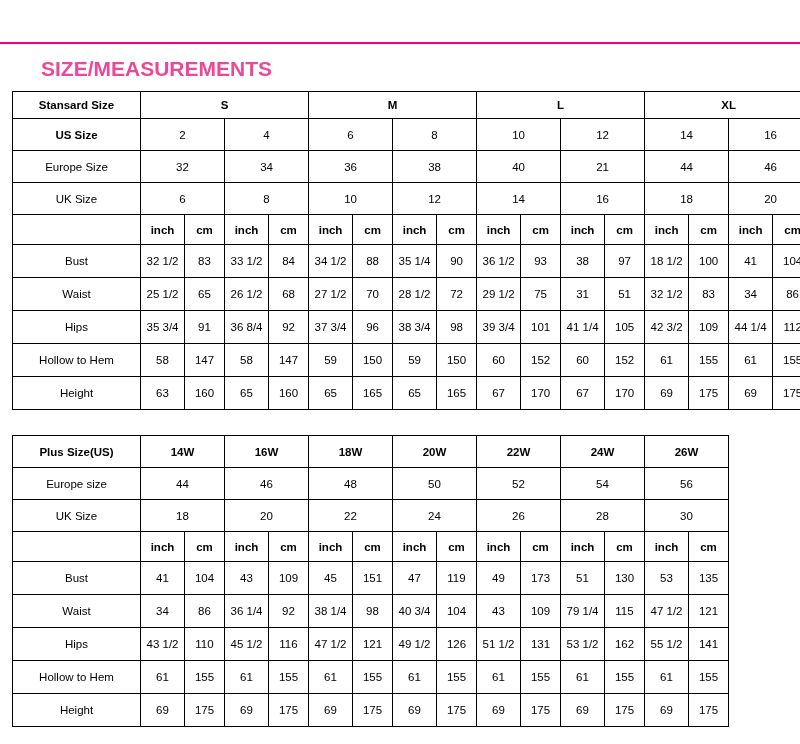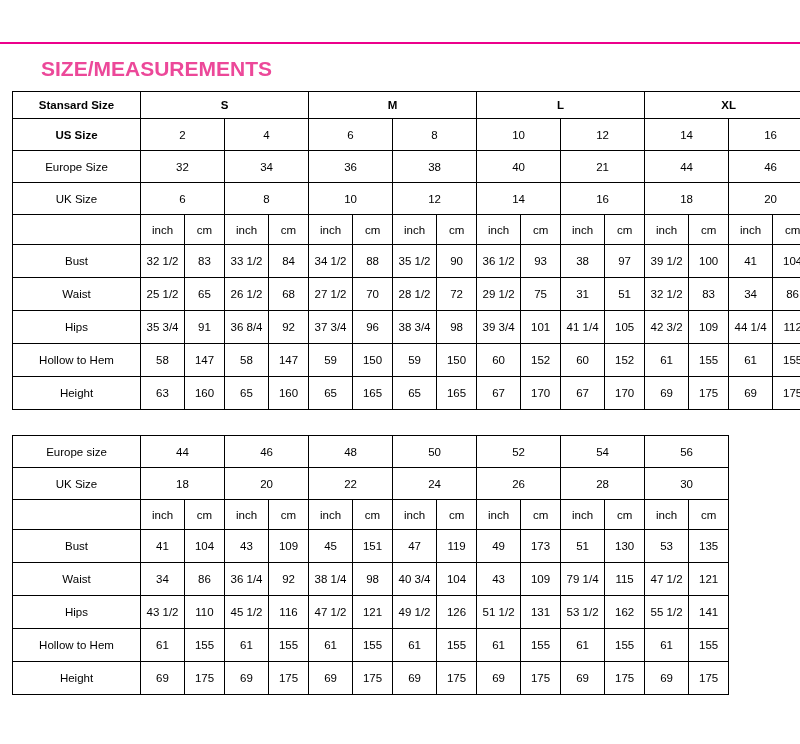--- a/index.html
+++ b/index.html
@@ -70,20 +70,21 @@
     top: 91px;
     width: 776px;
   }
   #table2 {
     left: 12px;
     top: 435px;
     width: 712px;
   }
   .unit {
     font-size: 11px;
+    font-weight: bold;
   }
 </style>
 </head>
 <body>
 
 <div class="page">
 
   <div class="top-rule" style="background: rgb(236, 0, 140);"></div>
 
   <div class="title" style="color: #ec4899; margin-left: 29px;">SIZE/MEASUREMENTS</div>
@@ -170,27 +171,27 @@
       </tr>
 
       <tr style="height:33px">
         <td class="rowhead">Bust</td>
         <td>32 1/2</td>
         <td>83</td>
         <td>33 1/2</td>
         <td>84</td>
         <td>34 1/2</td>
         <td>88</td>
-        <td>35 1/2</td>
+        <td>35 1/4</td>
         <td>90</td>
         <td>36 1/2</td>
         <td>93</td>
         <td>38</td>
         <td>97</td>
-        <td>39 1/2</td>
+        <td>18 1/2</td>
         <td>100</td>
         <td>41</td>
         <td>104</td>
       </tr>
 
       <tr style="height:33px">
         <td class="rowhead">Waist</td>
         <td>25 1/2</td>
         <td>65</td>
         <td>26 1/2</td>
@@ -284,20 +285,30 @@
         <col style="width:40px">
       <col style="width:44px">
         <col style="width:40px">
       <col style="width:44px">
         <col style="width:40px">
       <col style="width:44px">
         <col style="width:40px">
     </colgroup>
     <tbody>
       <tr style="height:32px">
+        <td class="bold">Plus Size(US)</td>
+        <td colspan="2" class="bold">14W</td>
+        <td colspan="2" class="bold">16W</td>
+        <td colspan="2" class="bold">18W</td>
+        <td colspan="2" class="bold">20W</td>
+        <td colspan="2" class="bold">22W</td>
+        <td colspan="2" class="bold">24W</td>
+        <td colspan="2" class="bold">26W</td>
+      </tr>
+      <tr style="height:32px">
         <td class="rowhead">Europe size</td>
         <td colspan="2">44</td>
         <td colspan="2">46</td>
         <td colspan="2">48</td>
         <td colspan="2">50</td>
         <td colspan="2">52</td>
         <td colspan="2">54</td>
         <td colspan="2">56</td>
       </tr>
       <tr style="height:32px">

